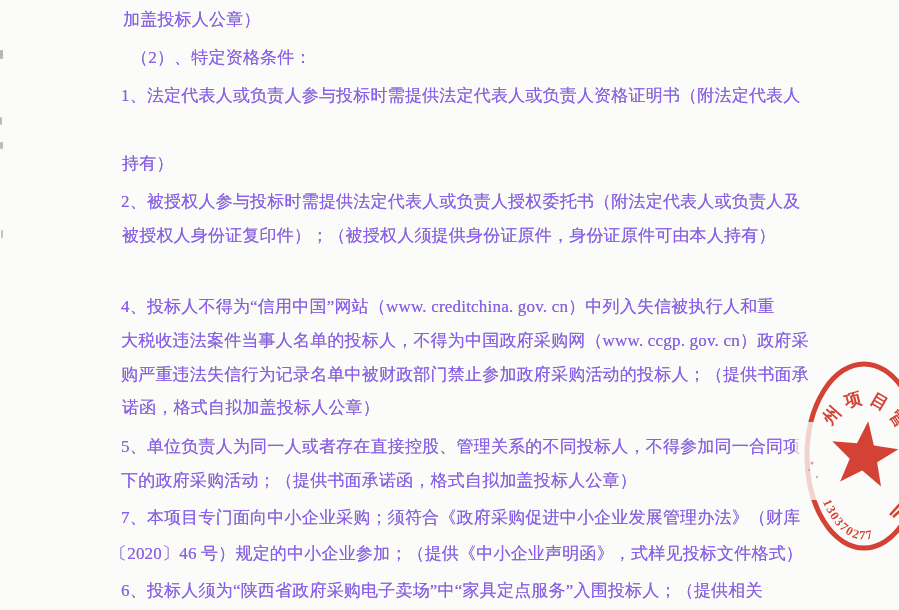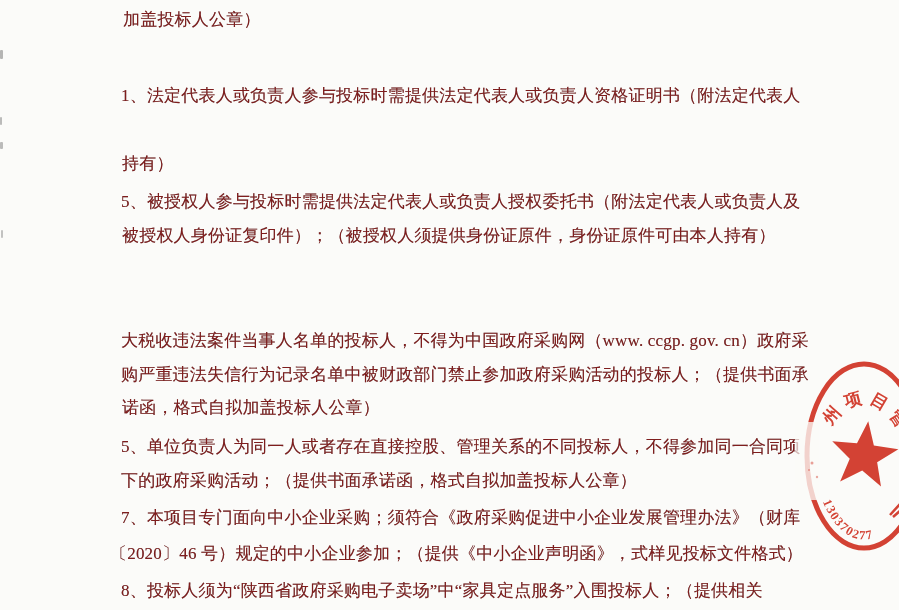--- a/index.html
+++ b/index.html
@@ -8,21 +8,21 @@
     background:#fbfbf9;
     position:relative;
     overflow:hidden;
     font-family:"Liberation Serif","DejaVu Serif",serif;
   }
   .page{position:absolute;inset:0;}
   .ln{
     position:absolute;
     font-size:17px;
     line-height:20px;
-    color:#7f1d1d;
+    color:#8b5cf6;
     white-space:nowrap;
     letter-spacing:0.2px;
     text-shadow:0 0 0.5px rgba(70,70,70,0.55);
   }
   .speck{position:absolute;background:#7c7c7c;border-radius:1px;}
   .stamp-svg{position:absolute;left:769px;top:338px;width:130px;height:245px;}
   .stamp-arc-text{
     font-family:"Liberation Serif","DejaVu Serif",serif;
     font-size:17px;font-weight:bold;letter-spacing:6px;
   }
@@ -30,32 +30,34 @@
     font-family:"Liberation Serif","DejaVu Serif",serif;
     font-size:12.5px;font-weight:bold;letter-spacing:1.5px;
   }
 </style>
 </head>
 <body>
 
 <div class="page">
 
   <div class="ln" style="top:10px;left:123px">加盖投标人公章）</div>
+  <div class="ln" style="top:48px;left:131px">（2）、特定资格条件：</div>
   <div class="ln" style="top:86px;left:121px">1、法定代表人或负责人参与投标时需提供法定代表人或负责人资格证明书（附法定代表人</div>
   <div class="ln" style="top:154px;left:122px">持有）</div>
-  <div class="ln" style="top:192px;left:121px">5、被授权人参与投标时需提供法定代表人或负责人授权委托书（附法定代表人或负责人及</div>
+  <div class="ln" style="top:192px;left:121px">2、被授权人参与投标时需提供法定代表人或负责人授权委托书（附法定代表人或负责人及</div>
   <div class="ln" style="top:226px;left:122px">被授权人身份证复印件）；（被授权人须提供身份证原件，身份证原件可由本人持有）</div>
+  <div class="ln" style="top:297px;left:121px">4、投标人不得为“信用中国”网站（www. creditchina. gov. cn）中列入失信被执行人和重</div>
   <div class="ln" style="top:331px;left:121px">大税收违法案件当事人名单的投标人，不得为中国政府采购网（www. ccgp. gov. cn）政府采</div>
   <div class="ln" style="top:365px;left:121px">购严重违法失信行为记录名单中被财政部门禁止参加政府采购活动的投标人；（提供书面承</div>
   <div class="ln" style="top:398px;left:122px">诺函，格式自拟加盖投标人公章）</div>
   <div class="ln" style="top:437px;left:121px">5、单位负责人为同一人或者存在直接控股、管理关系的不同投标人，不得参加同一合同项</div>
   <div class="ln" style="top:471px;left:121px">下的政府采购活动；（提供书面承诺函，格式自拟加盖投标人公章）</div>
   <div class="ln" style="top:508px;left:121px">7、本项目专门面向中小企业采购；须符合《政府采购促进中小企业发展管理办法》（财库</div>
   <div class="ln" style="top:544px;left:110px">〔2020〕46 号）规定的中小企业参加；（提供《中小企业声明函》，式样见投标文件格式）</div>
-  <div class="ln" style="top:581px;left:121px">8、投标人须为“陕西省政府采购电子卖场”中“家具定点服务”入围投标人；（提供相关</div>
+  <div class="ln" style="top:581px;left:121px">6、投标人须为“陕西省政府采购电子卖场”中“家具定点服务”入围投标人；（提供相关</div>
 
   <div class="speck" style="left:0;top:50px;width:3px;height:9px;opacity:.55"></div>
   <div class="speck" style="left:0;top:117px;width:2px;height:8px;opacity:.5"></div>
   <div class="speck" style="left:0;top:142px;width:3px;height:7px;opacity:.5"></div>
   <div class="speck" style="left:1px;top:230px;width:2px;height:8px;opacity:.45"></div>
 
   <svg class="stamp-svg" viewBox="0 0 130 245" aria-hidden="true">
     <g opacity="0.9">
 
       <defs>

